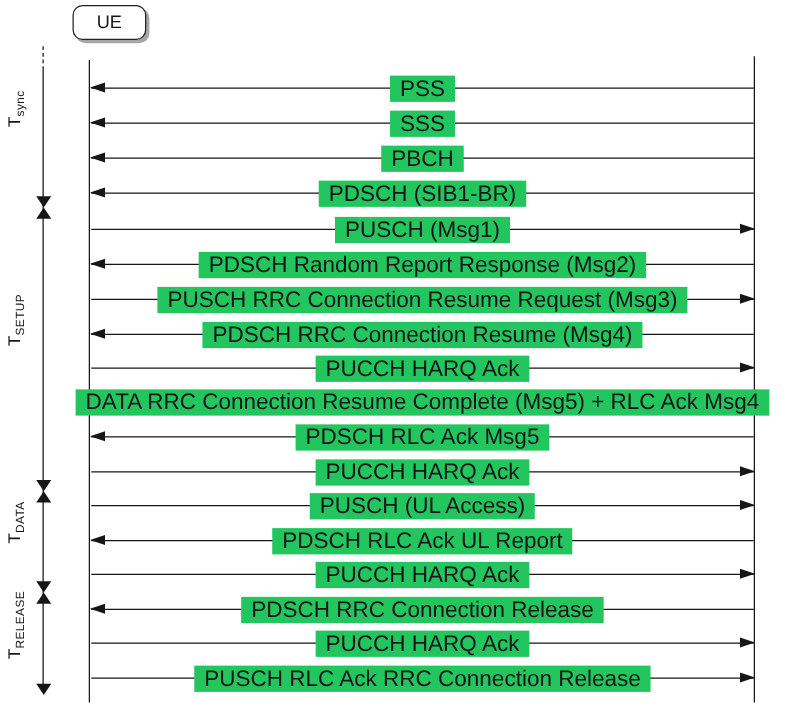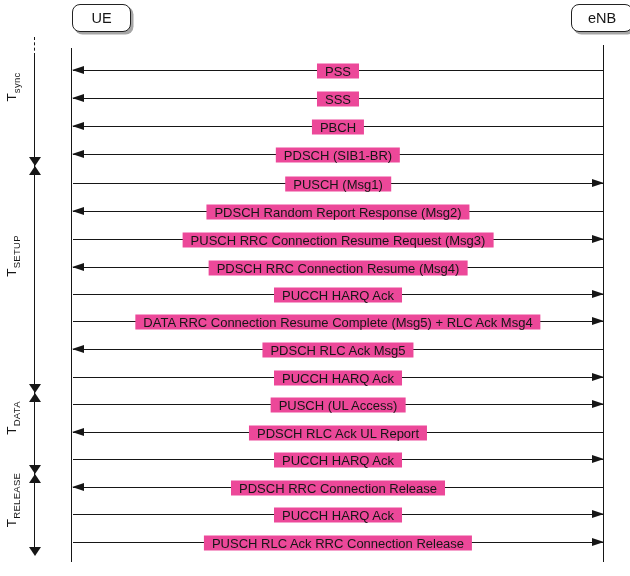--- a/index.html
+++ b/index.html
@@ -8,40 +8,39 @@
     font-family:"Liberation Sans", sans-serif; color:#161616; overflow:hidden;
   }
 
   
   .actor-box {
     position:absolute; top:4px; height:28px; box-sizing:border-box;
     border:1.7px solid #222222; border-radius:8px; background:#ffffff;
     box-shadow:2.5px 2.5px 0 #a6a6a6;
     display:flex; align-items:center; justify-content:center;
     font-size:14.5px;
-    margin-left:14px;
   }
   .actor-ue  { left:58px;  width:59px; }
   .actor-enb { left:557px; width:62px; }
 
   
   .lifeline { position:absolute; width:0; border-left:1.7px solid #161616; }
   .lifeline-ue  { left:71px;  top:48px; height:514px; }
   .lifeline-enb { left:603px; top:45px; height:517px; }
 
   
   .msg { position:absolute; left:73px; width:530px; height:0; }
   .mline { position:absolute; left:0; right:0; top:-1px; border-top:1.7px solid #161616; }
   .ah { position:absolute; top:-5px; width:0; height:0;
         border-top:4.7px solid transparent; border-bottom:4.7px solid transparent; }
   .ah-l { left:-1px;  border-right:12px solid #161616; }
   .ah-r { right:-1px; border-left:12px solid #161616; }
   .mlabel {
     position:absolute; left:50%; top:0; transform:translate(-50%,-50%);
-    background:#ec4899; padding:0 8px; font-size:13px; white-space:nowrap;
+    background:#22c55e; padding:0 8px; font-size:18px; white-space:nowrap;
   }
 
   
   .tl-dash  { position:absolute; left:34px; top:37px; height:19px;  border-left:1.6px dashed #161616; }
   .tl-solid { position:absolute; left:34px; top:56px; height:493px; border-left:1.6px solid  #161616; }
   .tri { position:absolute; left:35px; margin-left:-6.2px; width:0; height:0;
          border-left:6.2px solid transparent; border-right:6.2px solid transparent; }
   .tri-down { border-top:9px solid #161616; }
   .tri-up   { border-bottom:9px solid #161616; }
 
@@ -51,23 +50,20 @@
   }
   .tlabel sub { font-size:9.5px; letter-spacing:0.3px; }
 </style>
 </head>
 <body>
 
 <div class="canvas">
 
   <div class="actor-box actor-ue">
     <span>UE</span>
-  </div>
-  <div class="actor-box actor-enb">
-    <span>eNB</span>
   </div>
 
   <div class="lifeline lifeline-ue"></div>
   <div class="lifeline lifeline-enb"></div>
 
   <div class="tl-dash"></div>
   <div class="tl-solid"></div>
 
   <div class="tri tri-down" style="top:157px"></div>
   <div class="tri tri-up" style="top:166px"></div>

